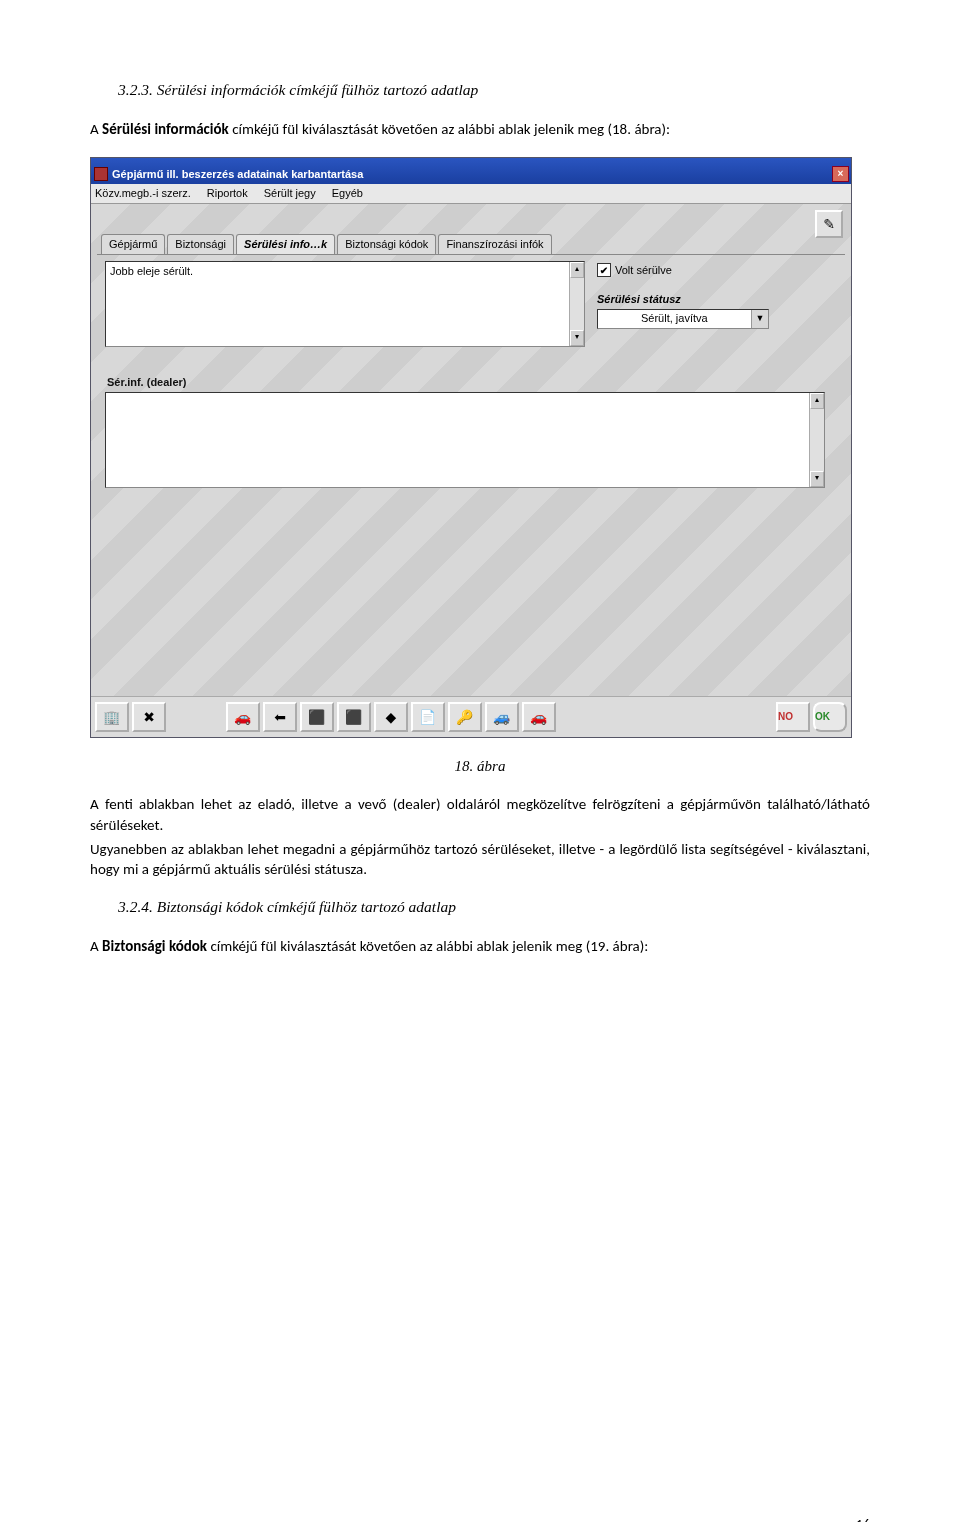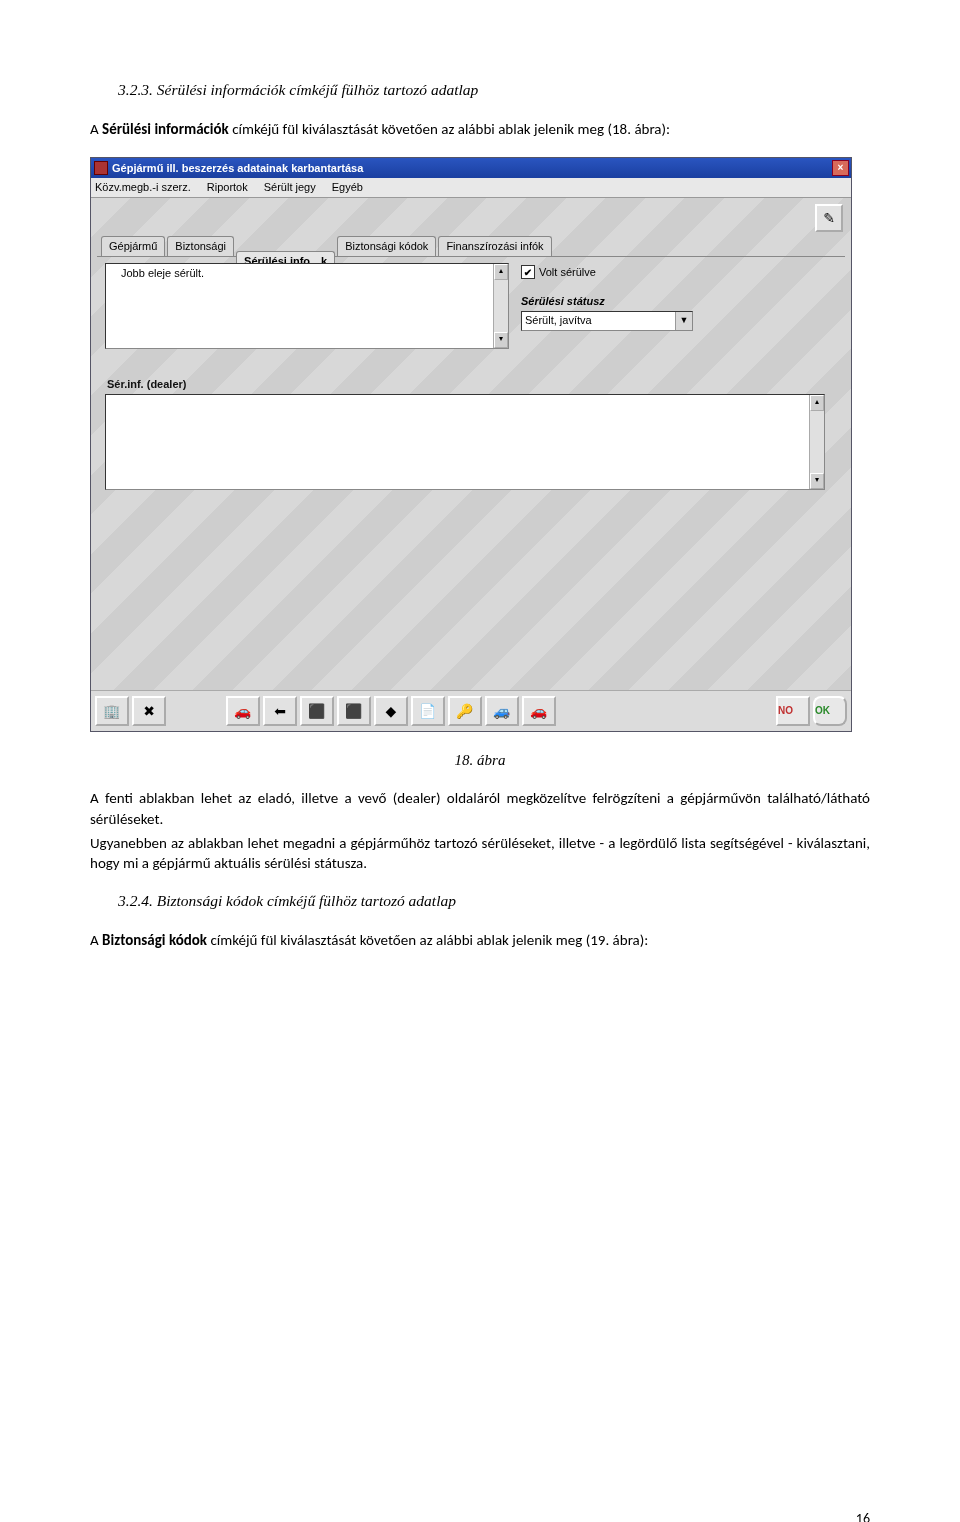--- a/index.html
+++ b/index.html
@@ -54,21 +54,21 @@
     font-size: 11px;
     background: #cfcfcf;
   }
   .titlebar {
     display: flex;
     align-items: center;
     justify-content: space-between;
     height: 18px;
     background: linear-gradient(#2a55c0, #1a3fa0);
     color: #fff;
-    padding: 1px 2px 1px 3px;
+    padding: 7px 2px 1px 3px;
     font-weight: bold;
     font-size: 11px;
   }
   .titlebar .left { display:flex; align-items:center; gap:4px;}
   .ticon {
     width:12px; height:12px; background:#a33; border:1px solid #600;
   }
   .closebtn {
     width:15px;height:14px; background:#d86a5a;border:1px solid #802; display:flex;align-items:center;justify-content:center;color:#fff;font-weight:bold;font-size:10px;line-height:1;
   }
@@ -82,54 +82,54 @@
     background: repeating-linear-gradient(135deg,#d8d8d8 0 28px,#cecece 28px 56px);
     background-color:#d4d4d4;
     padding:6px;
   }
   .pencilbtn {
     position:absolute; top:6px; right:8px; width:24px;height:24px;
     background:#e2e2e2;border:2px outset #fff; display:flex;align-items:center;justify-content:center;
     font-size:14px;
   }
   .tabs {
-    display:flex; gap:0; margin-top:32px; padding-left:4px;
+    display:flex; gap:0; margin-top:24px; padding-left:4px;
   }
   .tab {
     background:#dcdcdc; border:1px solid #888; border-bottom:none;
     padding:2px 7px; font-size:11px; margin-right:2px; border-radius:3px 3px 0 0; color:#000;
   }
   .tab.active {
-    background:#e6e6e6; font-weight:bold; position:relative; top:15px;
+    background:#e6e6e6; font-weight:bold; position:relative; top:0;font-style:italic;
   }
   .panel {
     background:transparent; border-top:1px solid #888; padding:6px 8px 0 8px;
   }
   .lbl { font-weight:bold; font-size:11px; color:#111; margin:4px 0 2px 2px;}
   .textarea {
-    width:404px; height:86px; background:#fff; border:1px inset #888; padding:2px 15px; font-size:11px; color:#000;
+    width:480px; height:86px; background:#fff; border:1px inset #888; padding:2px 4px; font-size:11px; color:#000;
     box-sizing:border-box; resize:none; overflow:hidden; position:relative;
   }
   .ta-scroll {
     position:absolute; right:0; top:0; width:14px; height:100%;
     background:#e0e0e0; border-left:1px solid #aaa;
     display:flex; flex-direction:column; justify-content:space-between;
   }
   .sbtn { height:14px; background:#d0d0d0; border:1px outset #fff; font-size:8px; text-align:center; line-height:12px;}
   .row1 { display:flex; align-items:flex-start; gap:12px;}
   .side {
     flex:1; padding-top:0;
   }
   .chk { display:flex; align-items:center; gap:4px; font-size:11px; margin-top:2px;}
   .chkbox {width:12px;height:12px;border:1px solid #333;background:#fff;display:flex;align-items:center;justify-content:center;font-size:10px;font-weight:bold;}
   .slabel { font-weight:bold; margin:14px 0 2px 0; font-size:11px;font-style:italic;}
   .select {
     display:flex; width:170px; background:#fff; border:1px inset #888; height:18px;
   }
-  .select .txt {flex:1; padding:1px 3px; font-size:11px;}
+  .select .txt {flex:1; padding:1px 3px; font-size:11px;margin-left:40px;}
   .select .arrow {width:16px;background:#d8d8d8;border-left:1px solid #999;display:flex;align-items:center;justify-content:center;font-size:9px;}
   .textarea2 {
     width:720px; height:96px; background:#fff; border:1px inset #888; padding:2px 4px; font-size:11px; color:#000;
     box-sizing:border-box; position:relative;
   }
   .spacer { height:110px; }
   .toolbar {
     display:flex; align-items:center; justify-content:flex-start; gap:3px;
     background:#dcdcdc; border-top:1px solid #aaa; padding:3px 4px; height:34px;
   }

